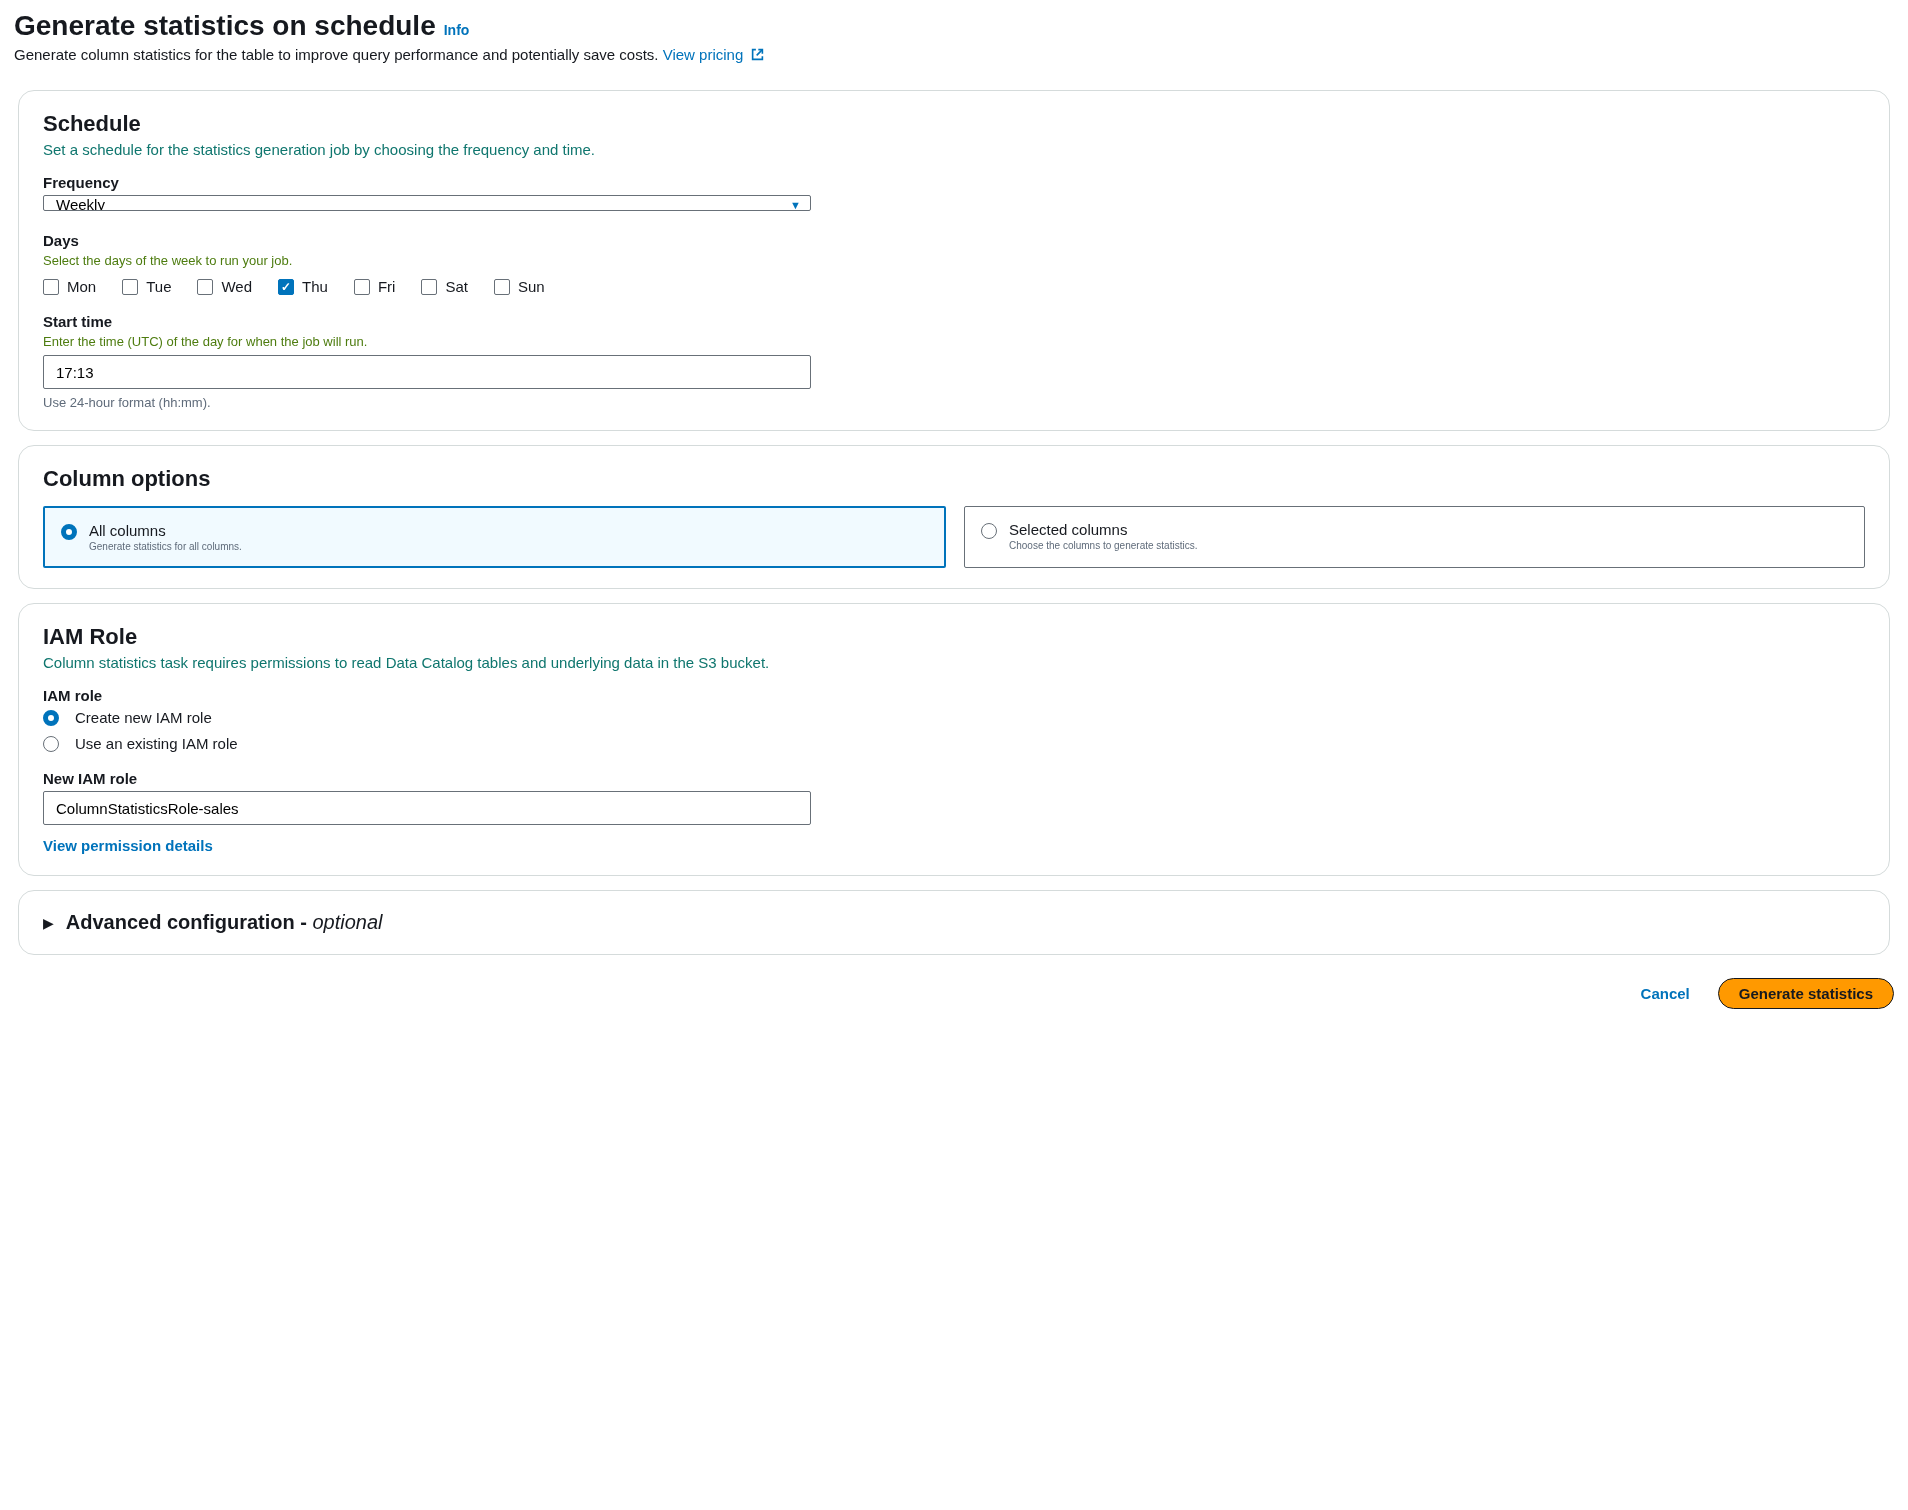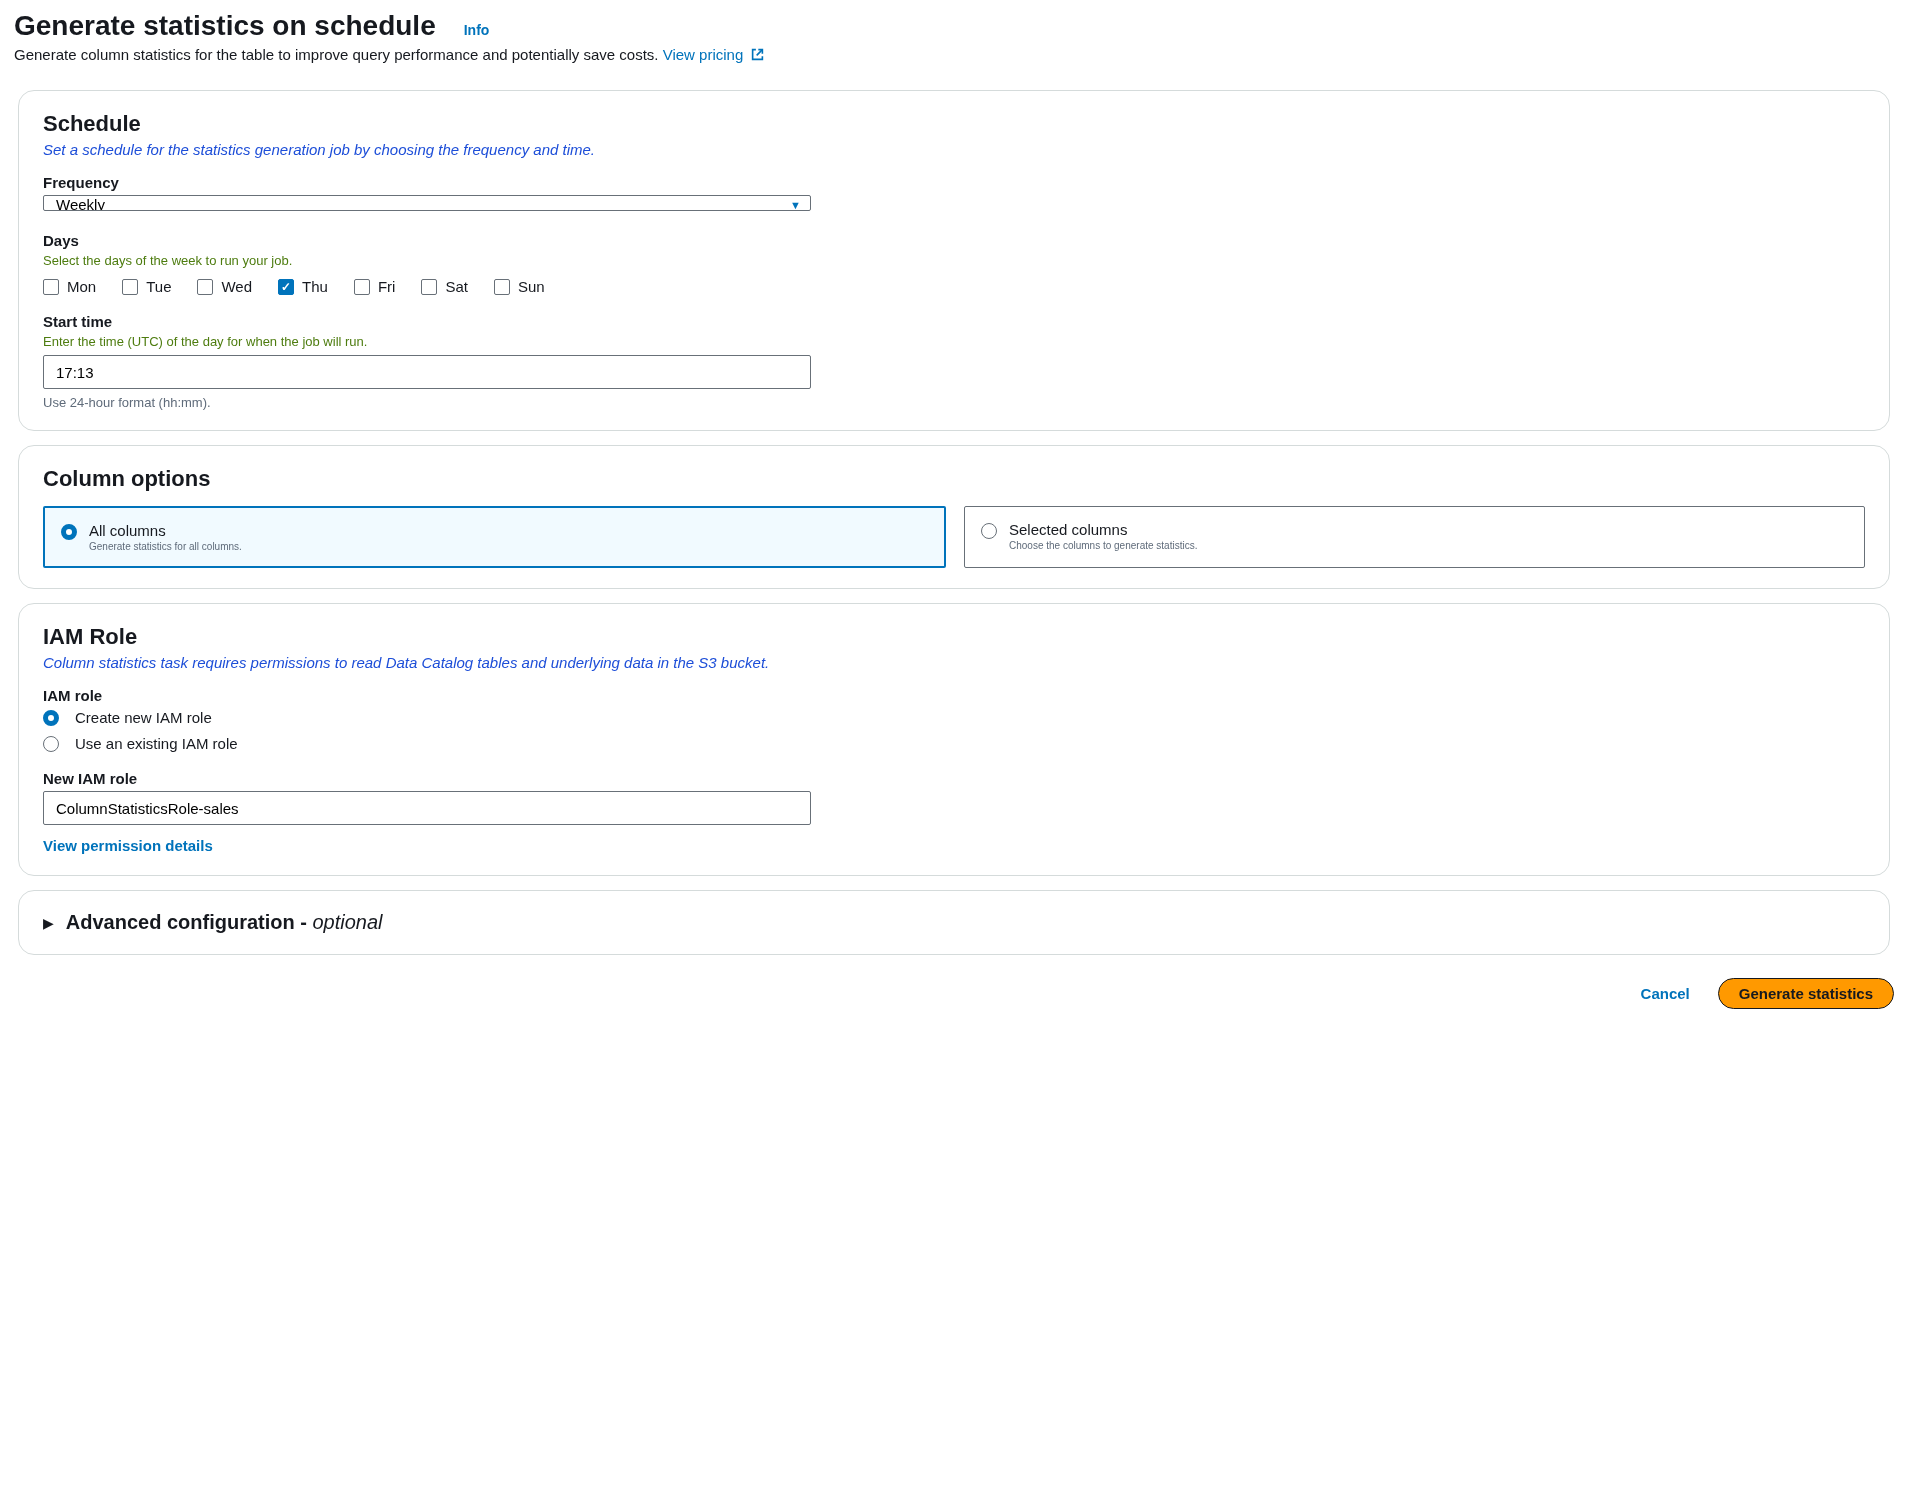--- a/index.html
+++ b/index.html
@@ -1,26 +1,26 @@
 <!DOCTYPE html>
 <html><head>
 <meta charset="utf-8">
 <style>
 * { box-sizing: border-box; margin: 0; padding: 0; }
 body { font-family: "Amazon Ember", "Helvetica Neue", Arial, sans-serif; color: #16191f; background: #fff; padding: 10px; }
 .page-header { padding: 0 4px 12px 4px; }
-.page-title-row { display: flex; align-items: baseline; gap: 28px; }
+.page-title-row { display: flex; align-items: baseline; gap: 8px; }
 .page-title { font-size: 28px; font-weight: 700; }
 .info-link { color: #0073bb; font-size: 14px; font-weight: 700; cursor: pointer; }
 .page-desc { font-size: 15px; color: #16191f; margin-top: 4px; }
 .link { color: #0073bb; cursor: pointer; text-align: right; }
 .ext-icon { display: inline-block; margin-left: 4px; vertical-align: -1px; }
 .panel { border: 1px solid #d5dbdb; border-radius: 16px; padding: 20px 24px; margin: 14px 8px; background: #fff; }
 .section-title { font-size: 22px; font-weight: 700; margin-bottom: 4px; }
-.section-desc { font-size: 15px; color: #1d4ed8; margin-bottom: 16px; font-style: italic; }
+.section-desc { font-size: 15px; color: #0f766e; margin-bottom: 16px; }
 .field { margin-bottom: 18px; }
 .field-label { font-weight: 700; font-size: 15px; margin-bottom: 4px; display: block; }
 .field-hint { font-size: 13px; color: #4d7c0f; margin-top: 2px; margin-bottom: 6px; }
 .field-hint-below { font-size: 13px; color: #5f6b7a; margin-top: 6px; }
 .select-wrap { position: relative; max-width: 768px; }
 .select { width: 100%; height: 16px; border: 1px solid #687078; border-radius: 2px; padding: 0 30px 0 12px; font-size: 15px; background: #fff; appearance: none; cursor: pointer; }
 .select-caret { position: absolute; right: 10px; top: 50%; transform: translateY(-50%); pointer-events: none; color: #0073bb; font-size: 11px; }
 .text-input { width: 100%; max-width: 768px; height: 34px; border: 1px solid #687078; border-radius: 2px; padding: 0 12px; font-size: 15px; }
 .days-row { display: flex; gap: 26px; margin-top: 10px; }
 .checkbox-item { display: flex; align-items: center; gap: 8px; cursor: pointer; }

